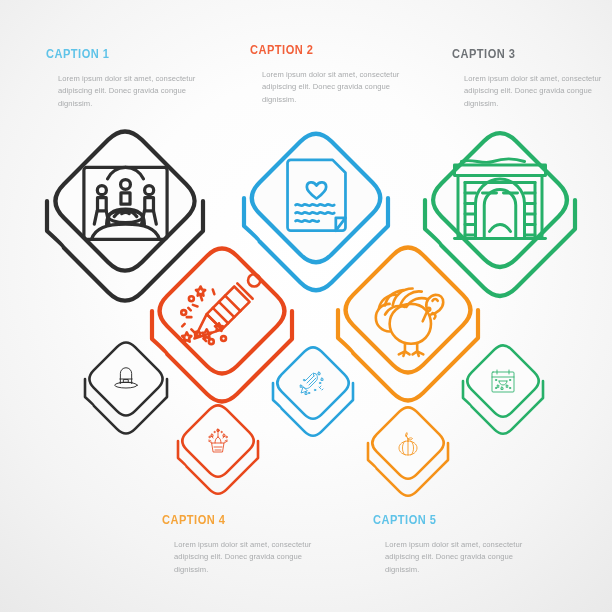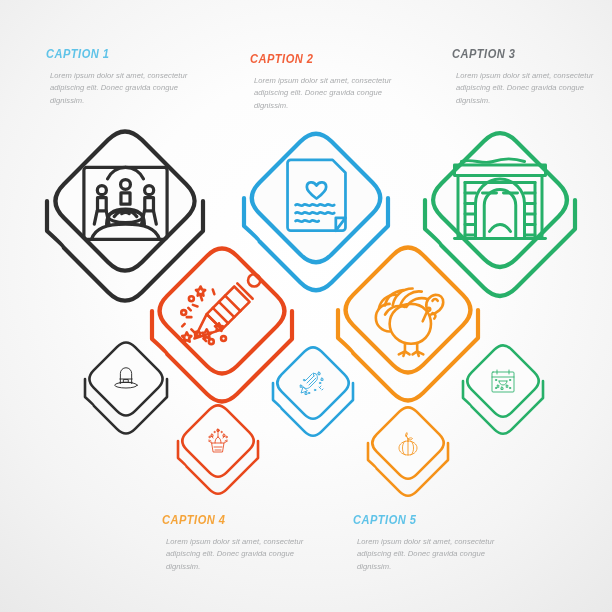--- a/index.html
+++ b/index.html
@@ -4,46 +4,46 @@
 <style>
   html,body{margin:0;padding:0;}
   body{
     width:612px;height:612px;
     font-family:"Liberation Sans", sans-serif;
     background:
       radial-gradient(circle at 50% 42%, #ffffff 0%, #fdfdfd 38%, #f4f4f4 70%, #e9e9e9 100%);
     overflow:hidden;
     position:relative;
   }
-  #stage{position:absolute;inset:0;font-style:italic;}
+  #stage{position:absolute;inset:0;}
 
   
   .caption{position:absolute;width:170px;}
   .caption .cap-title{
     font-family:"Liberation Sans", sans-serif;
     font-size:13.5px;
     font-weight:bold;
     letter-spacing:.6px;
     margin:0 0 9px 0;
     transform:scaleX(.82);
     transform-origin:left center;
     white-space:nowrap;
   }
   .caption .cap-body{
     font-size:7.6px;
     line-height:1.62;
     color:#a9abad;
-    margin:4px;
+    margin:12px;
     letter-spacing:.06px;
   }
   .cap1{left:46px; top:46px;}
-  .cap2{left:250px;top:51px;}
+  .cap2{left:250px;top:42px;}
   .cap3{left:452px;top:46px;}
   .cap4{left:162px;top:512px;}
-  .cap5{left:353px;top:512px;}
+  .cap5{left:373px;top:512px;}
 
   
   .badge{position:absolute;}
   .badge svg{display:block;overflow:visible;}
   .icon-wrap{
     position:absolute;
     left:0;top:0;right:0;bottom:0;
     display:flex;align-items:center;justify-content:center;
     pointer-events:none;
   }

